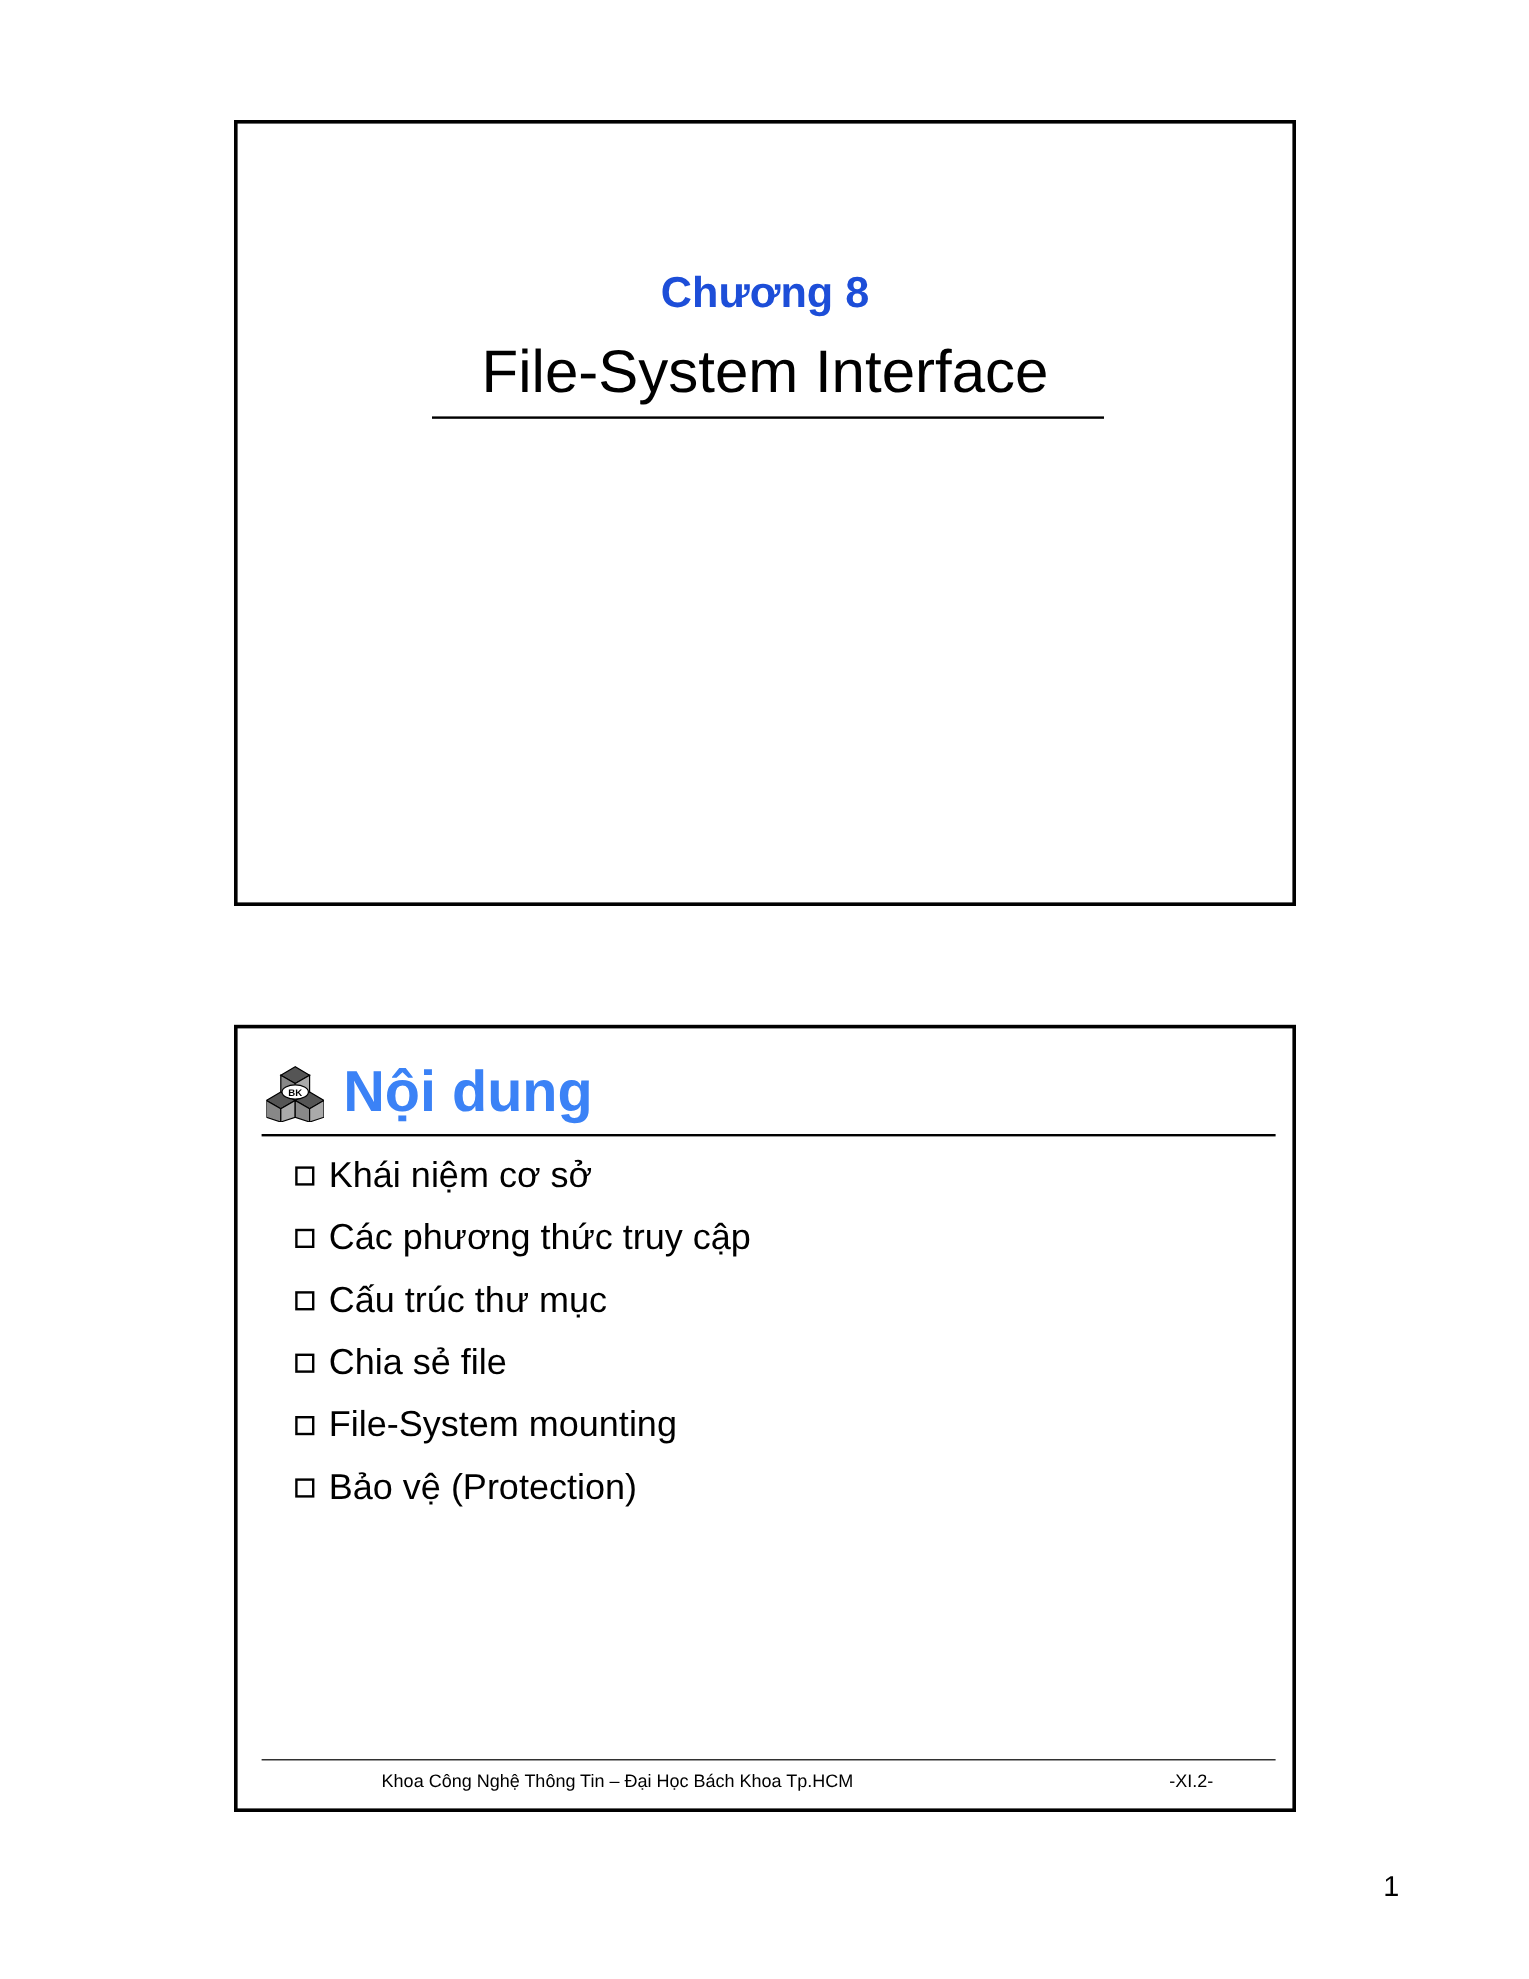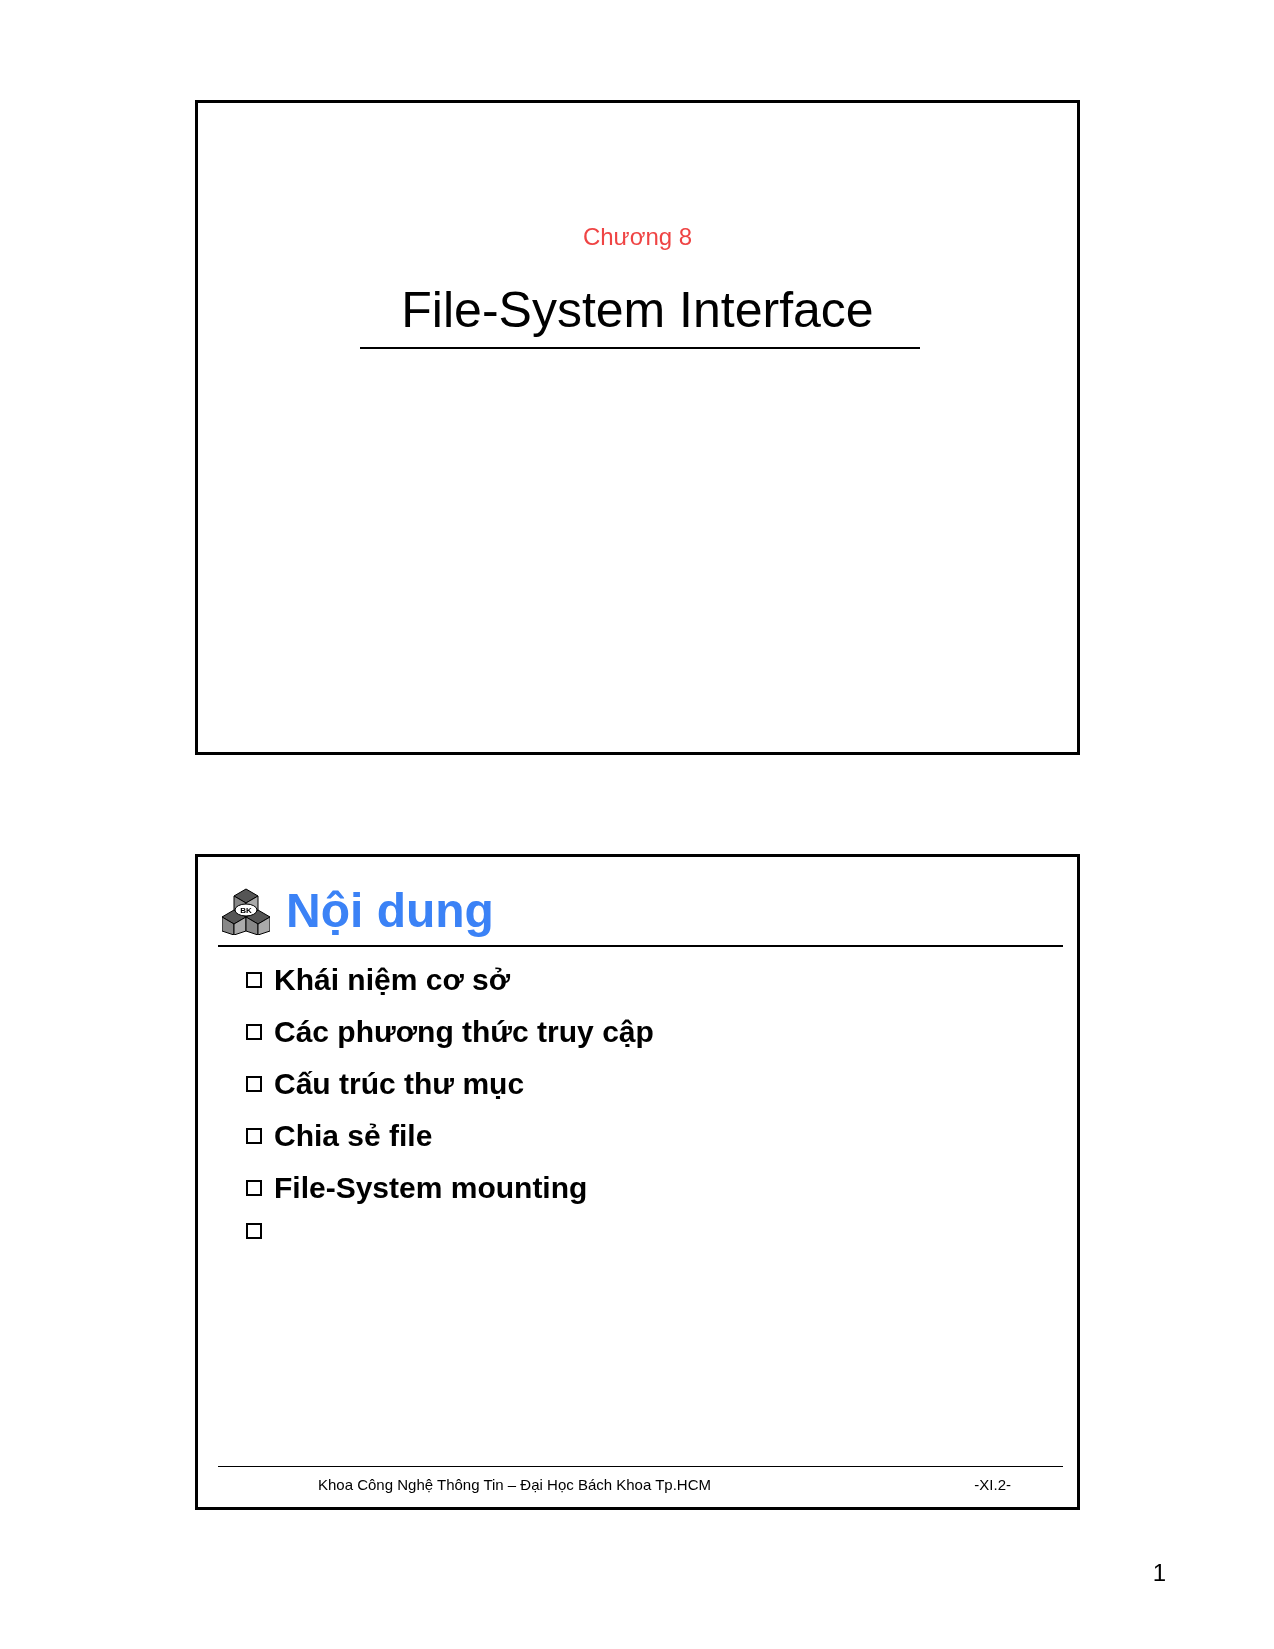--- a/index.html
+++ b/index.html
@@ -30,23 +30,23 @@
       top: 854px;
       width: 885px;
       height: 656px;
     }
     .slide1-chapter {
       position: absolute;
       top: 120px;
       left: 0;
       width: 100%;
       text-align: center;
-      font-size: 24px;
-      font-weight: normal;
-      color: #ef4444;
+      font-size: 36px;
+      font-weight: bold;
+      color: #1d4ed8;
     }
     .slide1-title {
       position: absolute;
       top: 178px;
       left: 0;
       width: 100%;
       text-align: center;
       font-size: 50px;
       font-weight: normal;
       color: #000;
@@ -98,21 +98,21 @@
       margin-bottom: 18px;
     }
     .bullet-square {
       width: 16px;
       height: 16px;
       border: 2px solid #000;
       flex-shrink: 0;
     }
     .list-text {
       font-size: 30px;
-      font-weight: bold;
+      font-weight: normal;
       color: #000;
     }
     .slide2-footer-line {
       position: absolute;
       bottom: 40px;
       left: 20px;
       width: 845px;
       height: 1px;
       background: #000;
     }
@@ -181,20 +181,21 @@
     <li>
       <span class="bullet-square"></span>
       <span class="list-text">Chia sẻ file</span>
     </li>
     <li>
       <span class="bullet-square"></span>
       <span class="list-text">File-System mounting</span>
     </li>
     <li>
       <span class="bullet-square"></span>
+      <span class="list-text">Bảo vệ (Protection)</span>
     </li>
   </ul>
   <div class="slide2-footer-line"></div>
   <div class="slide2-footer-text">Khoa Công Nghệ Thông Tin – Đại Học Bách Khoa Tp.HCM</div>
   <div class="slide2-footer-page">-XI.2-</div>
 </div>
 
 <div class="page-number">1</div>
 
 </body></html>

